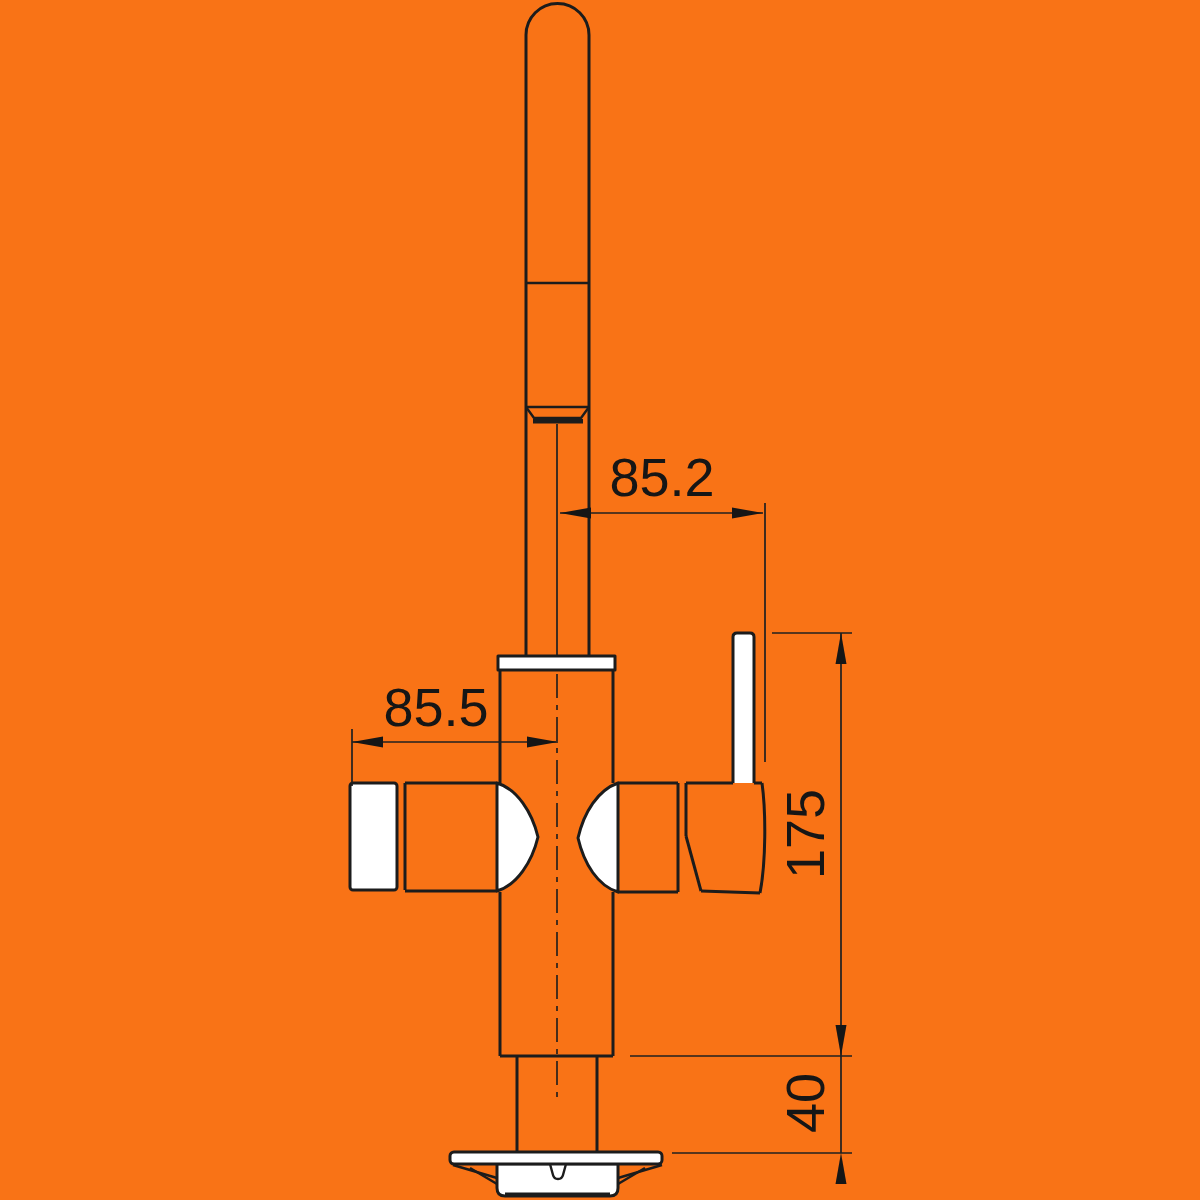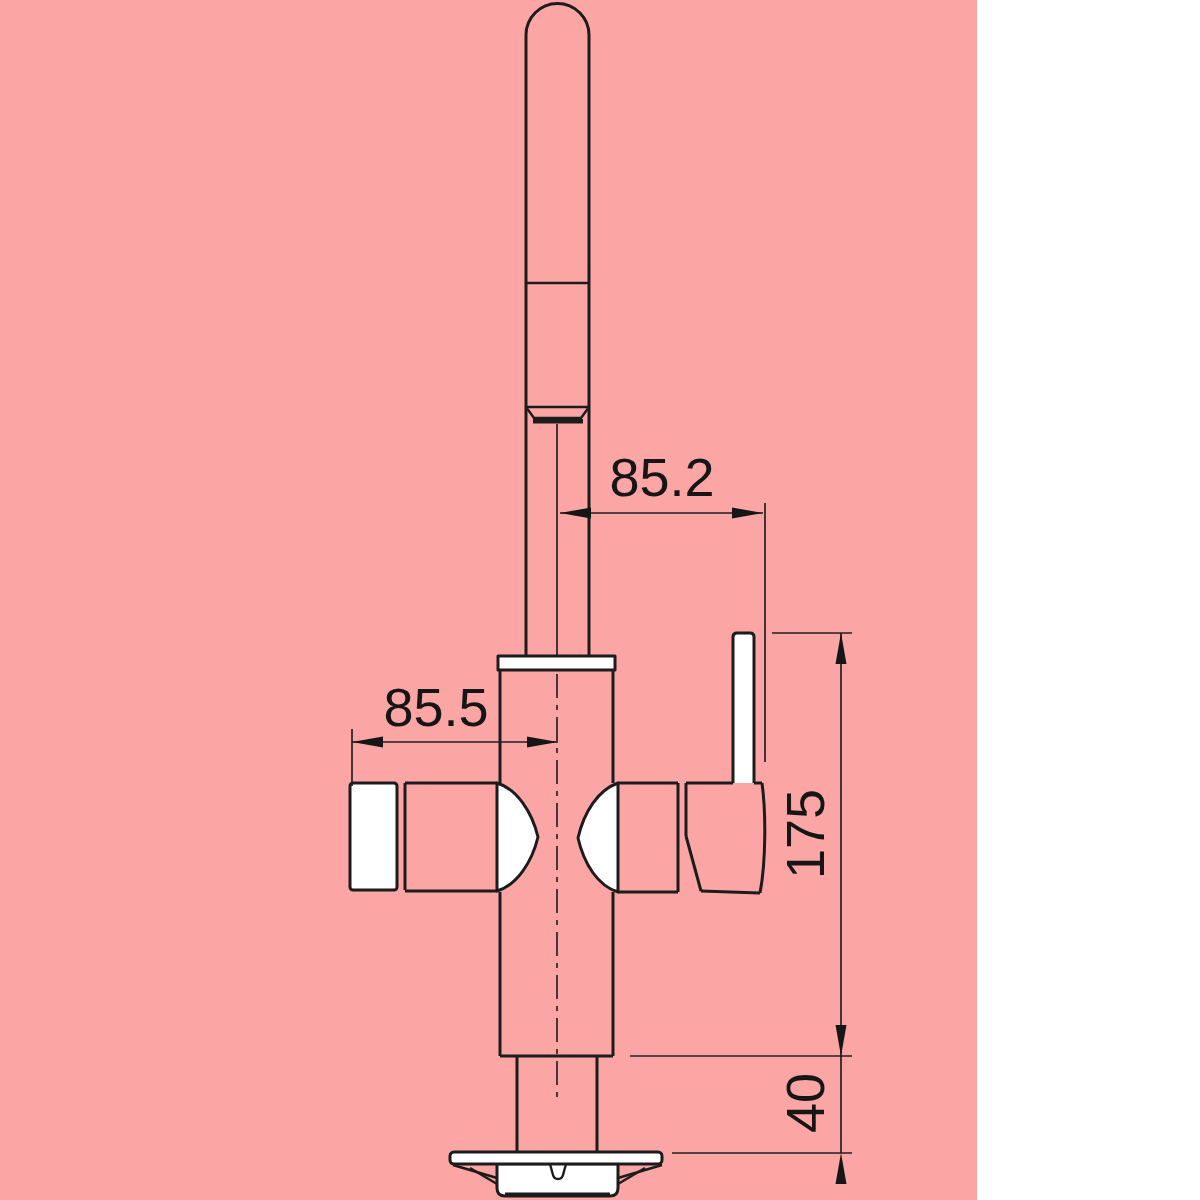--- a/index.html
+++ b/index.html
@@ -2,23 +2,23 @@
 <html><head>
 <meta charset="utf-8">
 <style>
   html, body {
     margin: 0;
     padding: 0;
     background: #ffffff;
   }
   .canvas {
     position: relative;
-    width: 977px;
+    width: 1200px;
     height: 1200px;
-    background: #fca5a5;
+    background: #f97316;
     overflow: hidden;
   }
   svg {
     display: block;
   }
   .outline {
     fill: none;
     stroke: #1c1c1c;
     stroke-width: 3;
     stroke-linejoin: round;

